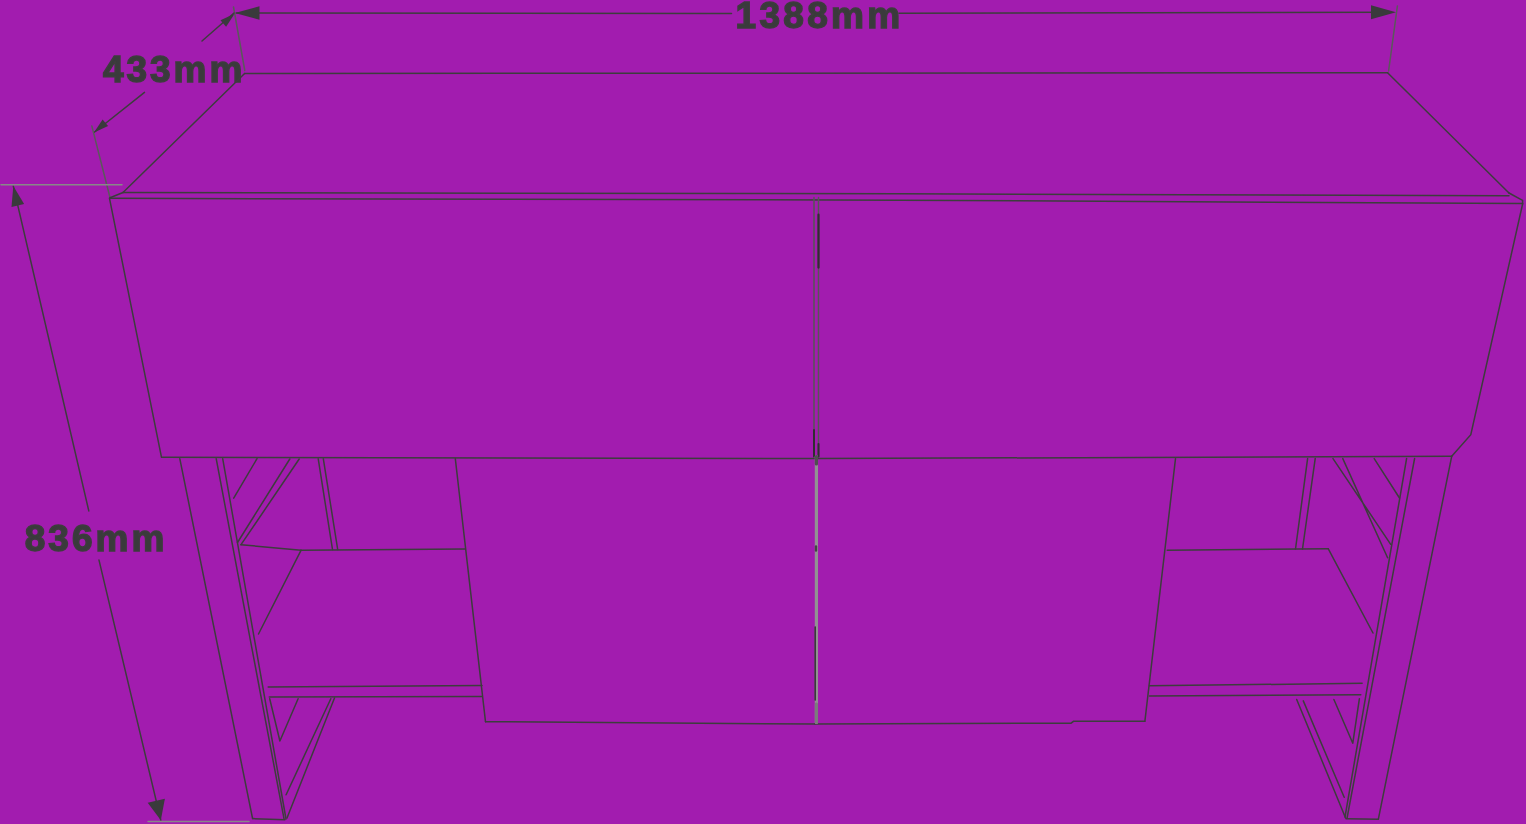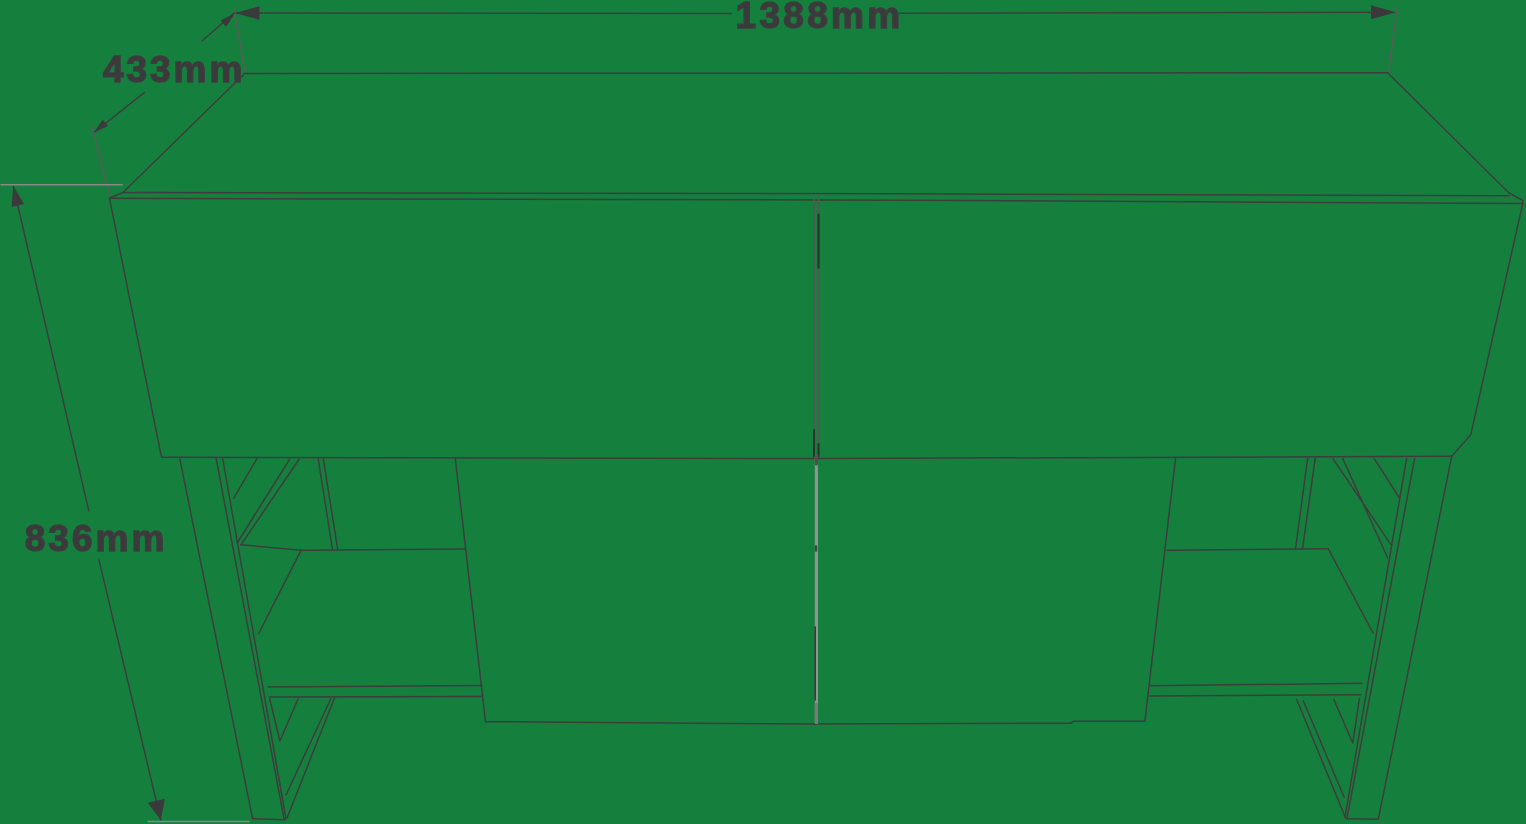--- a/index.html
+++ b/index.html
@@ -1,16 +1,16 @@
 <!DOCTYPE html>
 <html><head>
 <meta charset="utf-8">
 <style>
   html,body{margin:0;padding:0;background:#ffffff;}
-  .wrap{width:1526px;height:824px;position:relative;overflow:hidden;background:#15803d;}
+  .wrap{width:1526px;height:824px;position:relative;overflow:hidden;background:#a21caf;}
   text{font-family:"Liberation Sans", sans-serif;font-weight:bold;fill:#3a3a3c;}
 </style>
 </head>
 <body>
 <div class="wrap">
 <svg width="1526" height="824" viewBox="0 0 1526 824" xmlns="http://www.w3.org/2000/svg">
   <g fill="none" stroke="#3d3d3d" stroke-width="1.5" stroke-linecap="round">
 
     <g>
       <path d="M236.5,13 L731.5,13.5 M899,13.3 L1390.2,12.3"></path>

